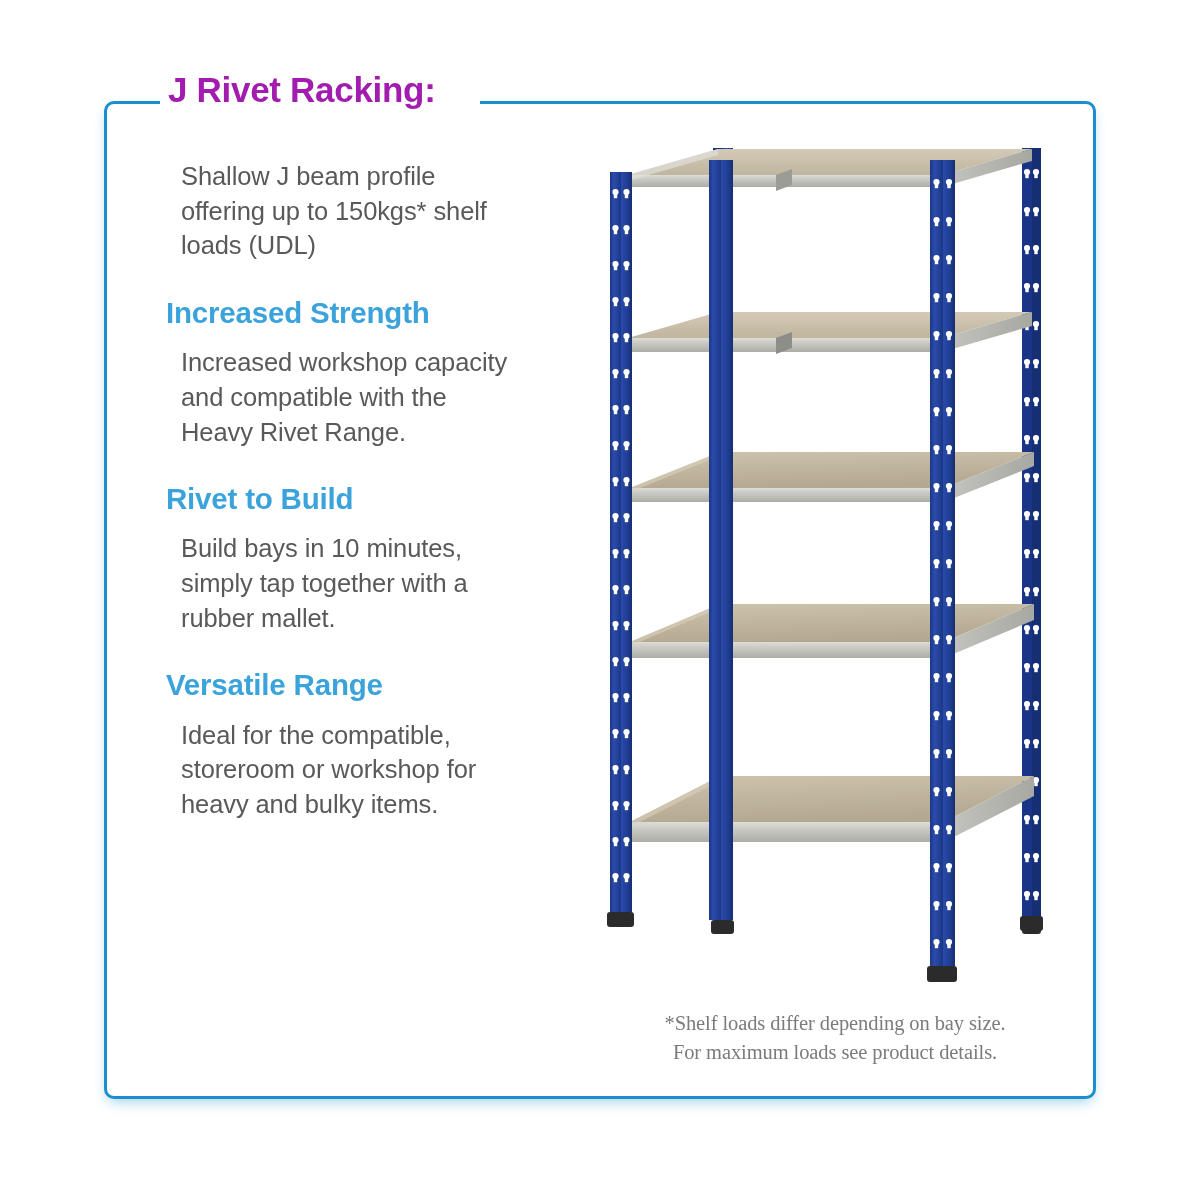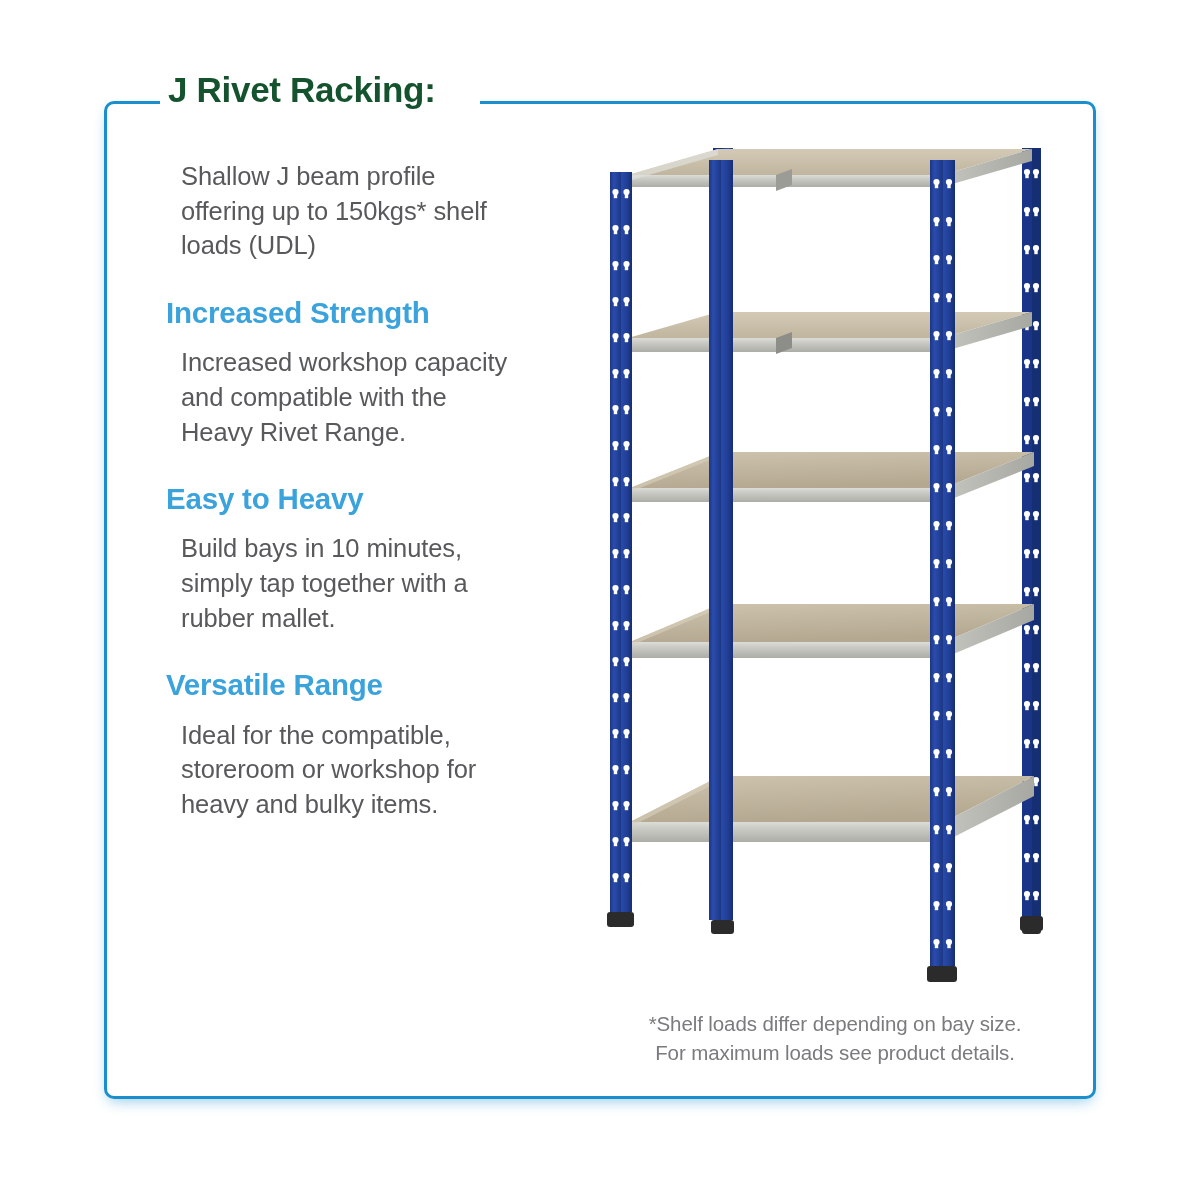--- a/index.html
+++ b/index.html
@@ -45,21 +45,21 @@
     height: 34px;
     background: #ffffff;
   }
 
   .page-title {
     position: absolute;
     left: 168px;
     top: 72px;
     font-size: 35px;
     font-weight: bold;
-    color: #14532d;
+    color: #a21caf;
     letter-spacing: -0.3px;
     white-space: nowrap;
     line-height: 1.0;
   }
 
   
   .copy-col {
     position: absolute;
     left: 166px;
     top: 144px;
@@ -93,21 +93,21 @@
     position: absolute;
     left: 600px;
     top: 1009px;
     width: 470px;
     text-align: center;
     color: #7A7B7D;
     font-size: 20.5px;
     line-height: 1.42;
     letter-spacing: -0.1px;
   }
-  .footnote div { white-space: nowrap; }
+  .footnote div { white-space: nowrap; font-family: Liberation Serif, serif; }
 
   
   #shelving {
     position: absolute;
     left: 570px;
     top: 130px;
     width: 500px;
     height: 880px;
   }
 </style>
@@ -127,21 +127,21 @@
     <div class="feature">
       <p class="feature-body">Shallow J beam profile offering up to 150kgs* shelf loads (UDL)</p>
     </div>
 
     <div class="feature">
       <p class="feature-head">Increased Strength</p>
       <p class="feature-body">Increased workshop capacity and compatible with the Heavy Rivet Range.</p>
     </div>
 
     <div class="feature">
-      <p class="feature-head">Easy to Heavy</p>
+      <p class="feature-head">Rivet to Build</p>
       <p class="feature-body">Build bays in 10 minutes, simply tap together with a rubber mallet.</p>
     </div>
 
     <div class="feature">
       <p class="feature-head">Versatile Range</p>
       <p class="feature-body">Ideal for the compatible, storeroom or workshop for heavy and bulky items.</p>
     </div>
 
   </div>
 

